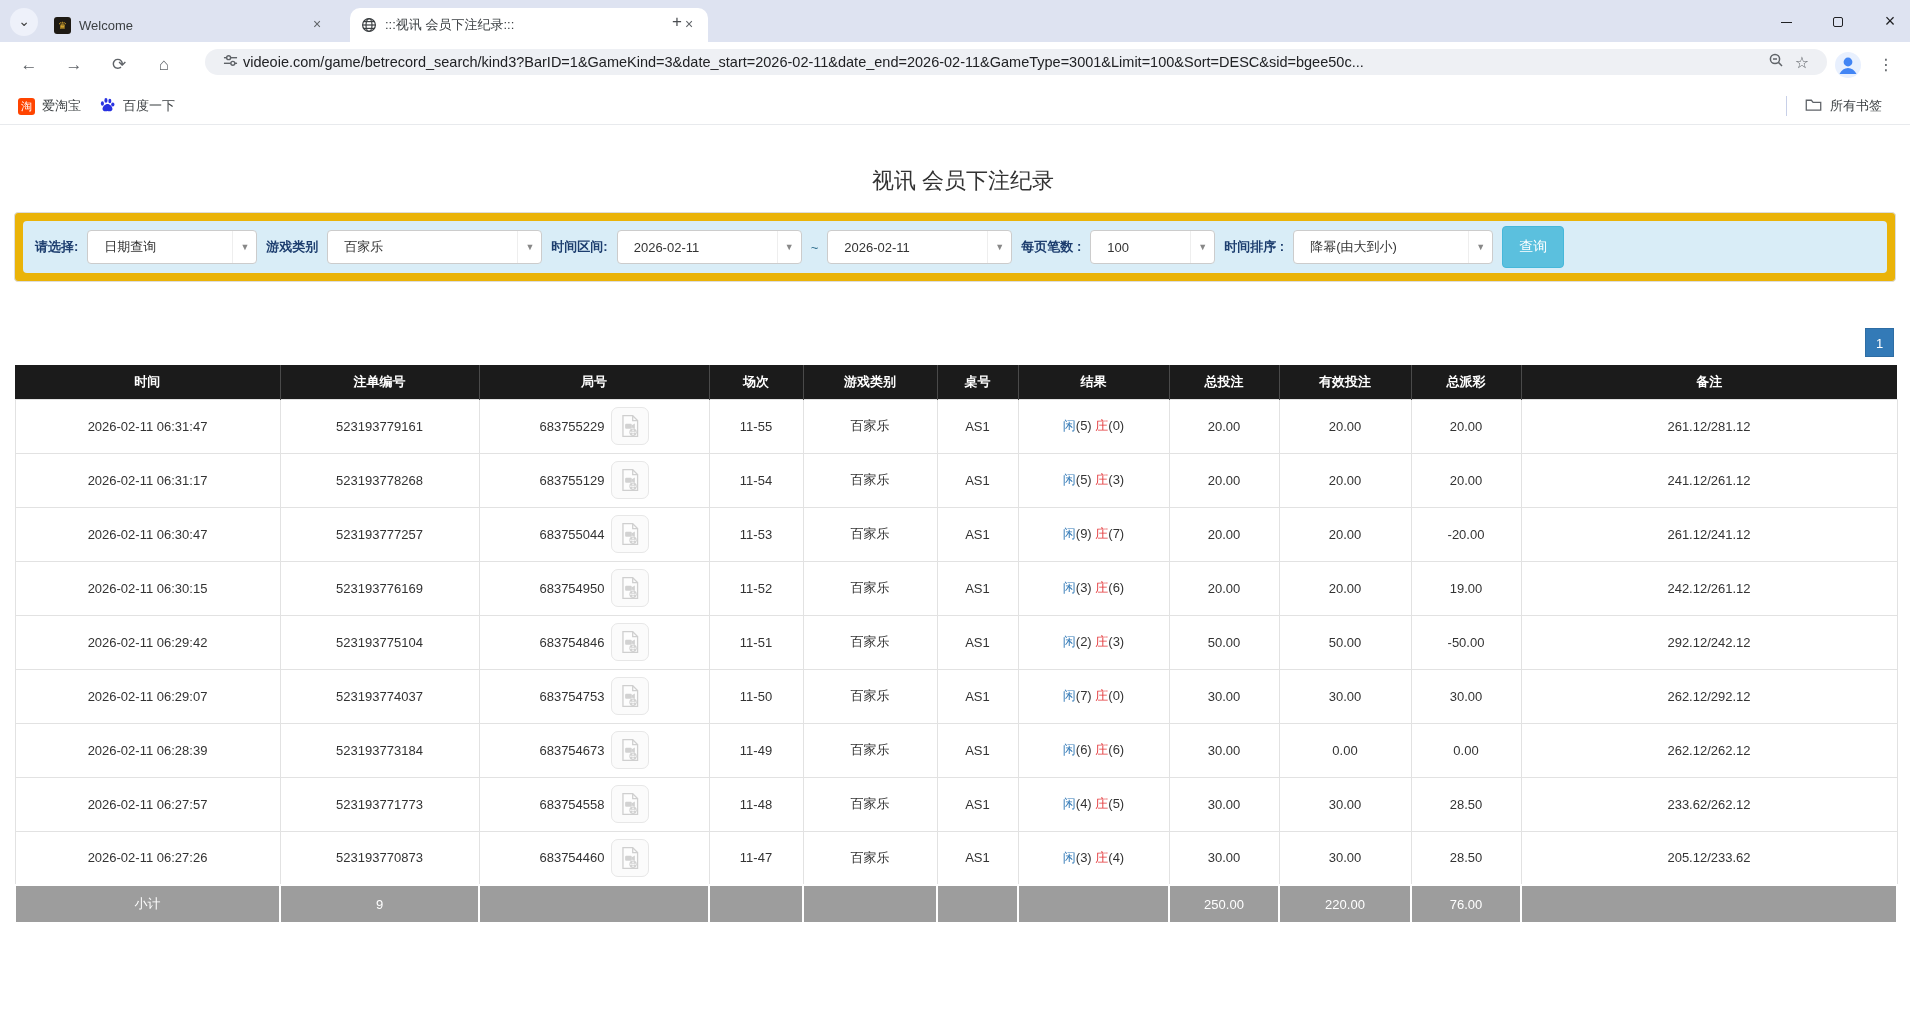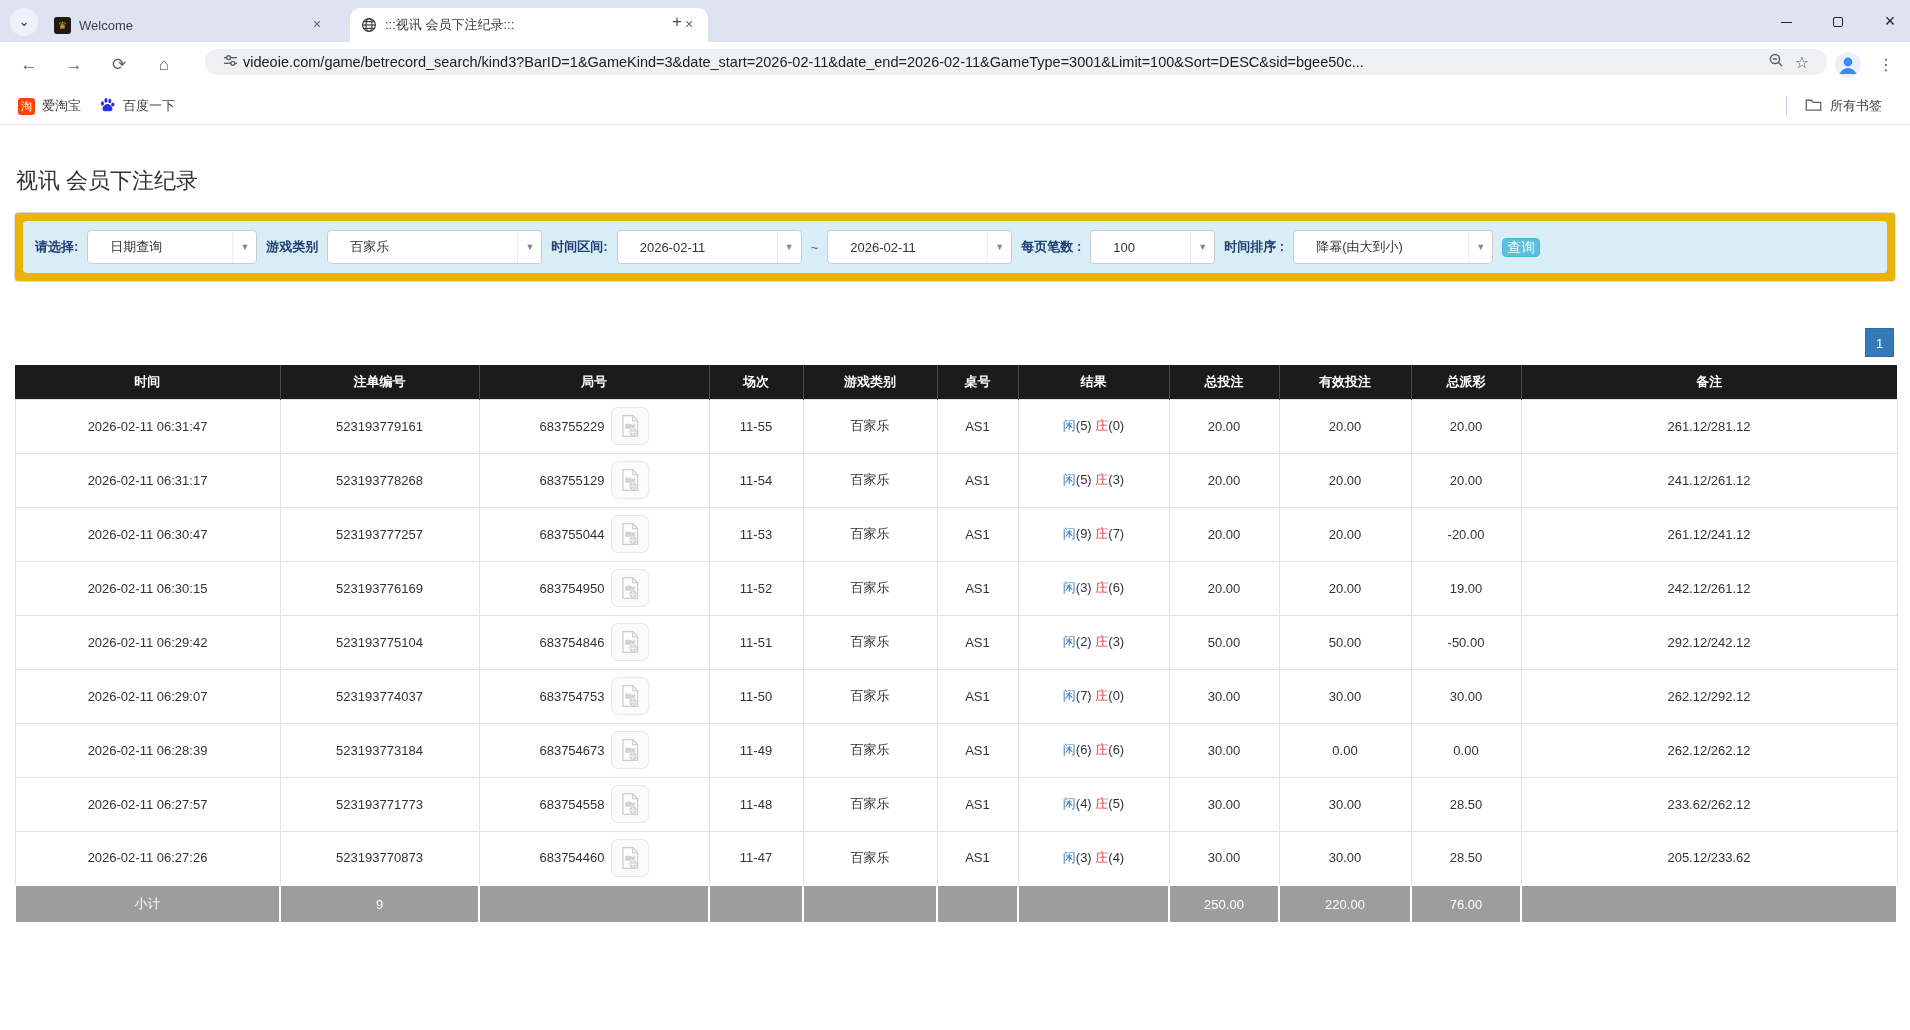--- a/index.html
+++ b/index.html
@@ -40,34 +40,34 @@
   .bookmarks { position:absolute; top:88px; left:0; width:1910px; height:37px; background:#fff;
     border-bottom:1px solid #e8eaed; display:flex; align-items:center; font-size:13px; color:#3c4043; }
   .bm-item { display:flex; align-items:center; gap:7px; margin-left:18px; cursor:pointer; }
   .bm-ico-taobao { width:17px; height:17px; background:#ff4400; color:#fff; border-radius:3px;
     font-size:11px; line-height:17px; text-align:center; }
   .bm-right { margin-left:auto; display:flex; align-items:center; gap:8px; margin-right:28px; cursor:pointer; }
   .bm-sep { width:1px; height:20px; background:#c8d0e8; margin-right:10px; }
 
   
   .content { position:absolute; top:126px; left:0; width:1910px; height:904px; background:#fff; }
-  .page-title { margin:40px 0 0 16px; font-size:22px; font-weight:400; color:#333; }
+  .page-title { margin:40px 0 0 16px; font-size:22px; font-weight:400; color:#333;text-align:center; }
 
   .filter-panel { margin:16px 14px 0; border:1px solid #ddd; border-radius:4px; background:#eab308; padding:8px; }
   .filter-bar { background:#d9edf7; border-radius:4px; height:52px; display:flex; align-items:center;
     padding:0 12px; gap:9px; }
   .f-label { font-size:13px; font-weight:bold; color:#1c3d6e; white-space:nowrap; }
   .tilde { font-size:13px; color:#31708f; }
   .dd { background:#fff; border:1px solid #ccc; border-radius:4px; height:34px; display:flex;
     align-items:center; cursor:pointer; }
-  .dd-text { flex:1; padding:0 22px; font-size:13px; color:#333; white-space:nowrap; overflow:hidden; }
+  .dd-text { flex:1; padding:0 16px; font-size:13px; color:#333; white-space:nowrap; overflow:hidden; }
   .dd-arrow { width:24px; text-align:center; color:#888; font-size:9px; border-left:1px solid #eee;
     line-height:32px; height:32px; flex:0 0 auto; }
   .btn-search { background:#5bc0de; border:1px solid #46b8da; color:#fff; font-size:14px; border-radius:4px;
-    height:19px; padding:0 4px; cursor:pointer; }
+    height:42px; padding:0 16px; cursor:pointer; }
 
   .info-bar { margin:15px 14px 0; background:#dff0d8; border:1px solid #d6e9c6; border-radius:4px;
     height:38px; display:flex; align-items:center; justify-content:space-between; padding:0 16px; }
   .info-left { color:#3c763d; font-size:13px; }
   .info-right { color:#f00; font-size:13px; }
 
   .pager { margin:46px 16px 0 0; text-align:right; height:29px; }
   .page-num { display:inline-block; min-width:29px; height:29px; line-height:29px; background:#337ab7;
     border:1px solid #2e6da4; color:#fff; font-size:13px; text-align:center; cursor:pointer; }
 

